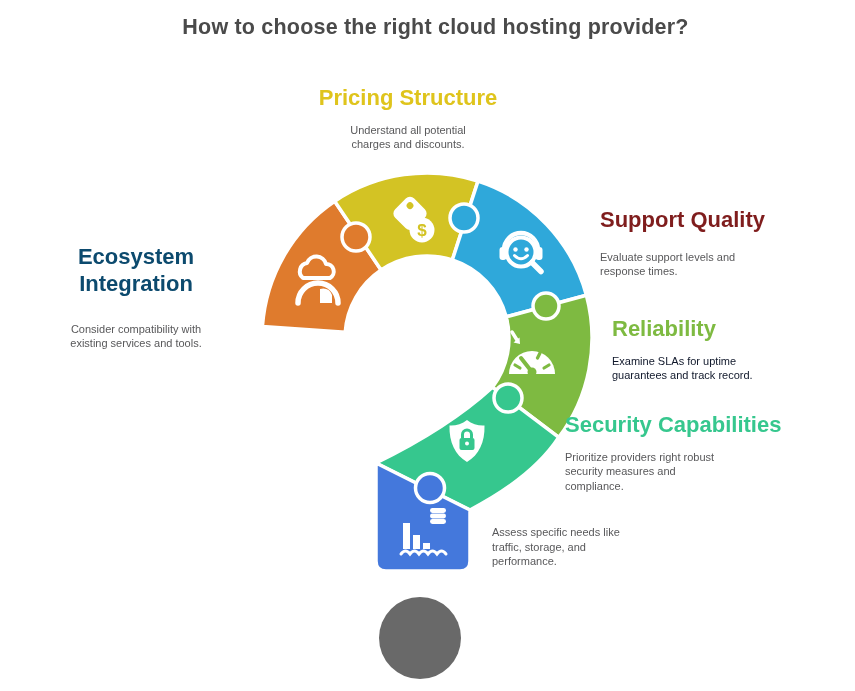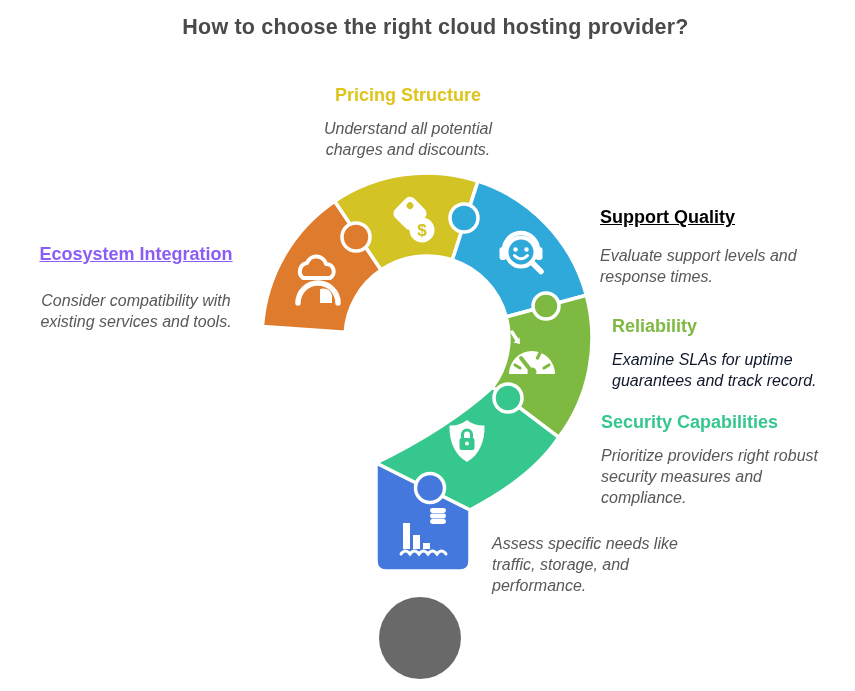--- a/index.html
+++ b/index.html
@@ -6,29 +6,29 @@
   body{
     width:855px;height:691px;position:relative;overflow:hidden;
     background:#ffffff;font-family:"Liberation Sans",sans-serif;
   }
   #stage{position:absolute;left:0;top:0;width:855px;height:691px;}
   #title{
     position:absolute;top:15px;left:8px;width:855px;text-align:center;
     font-size:21.5px;font-weight:bold;letter-spacing:.2px;
   }
   .label-block{position:absolute;}
-  .heading{font-size:18px;font-weight:bold;line-height:1.22;white-space:pre-line;}
-  .desc{font-size:16px;line-height:1.32;margin-top:11px;white-space:pre-line;font-style:italic;}
+  .heading{font-size:22px;font-weight:bold;line-height:1.22;white-space:pre-line;}
+  .desc{font-size:11px;line-height:1.32;margin-top:11px;white-space:pre-line;}
   .center{text-align:center;}
   #block-pricing{left:318px;top:85px;width:180px;}
   #block-support{left:600px;top:207px;width:222px;}
   #block-reliability{left:612px;top:316px;width:238px;}
-  #block-security{left:565px;top:412px;width:248px;margin-left:36px;}
+  #block-security{left:565px;top:412px;width:248px;}
   #block-business{left:492px;top:507px;width:205px;}
-  #block-business .desc{margin-top:26px;}
+  #block-business .desc{margin-top:18px;}
   #block-ecosystem{left:28px;top:244px;width:216px;}
   svg{display:block;}
 </style>
 </head>
 <body>
 
 <div id="title" style="color: rgb(74, 74, 74);">How to choose the right cloud hosting provider?</div>
 
 <svg id="stage" viewBox="0 0 855 691" xmlns="http://www.w3.org/2000/svg">
 
@@ -108,21 +108,21 @@
   <circle cx="420" cy="638" r="41" fill="#696969"></circle>
 </svg>
 
 <div class="label-block center" id="block-pricing">
   <div class="heading" style="color: rgb(223, 196, 28);">Pricing Structure</div>
   <div class="desc" style="color: rgb(88, 88, 90);">Understand all potential
 charges and discounts.</div>
 </div>
 
 <div class="label-block" id="block-support">
-  <div class="heading" style="color: #000000; text-decoration: underline;">Support Quality</div>
+  <div class="heading" style="color: #7f1d1d;">Support Quality</div>
   <div class="desc" style="color: rgb(88, 88, 90); margin-top: 16px;">Evaluate support levels and
 response times.</div>
 </div>
 
 <div class="label-block" id="block-reliability">
   <div class="heading" style="color: rgb(126, 186, 65);">Reliability</div>
   <div class="desc" style="color: #0f172a;">Examine SLAs for uptime
 guarantees and track record.</div>
 </div>
 
@@ -133,16 +133,16 @@
 compliance.</div>
 </div>
 
 <div class="label-block" id="block-business">
   <div class="desc" style="color: rgb(88, 88, 90);">Assess specific needs like
 traffic, storage, and
 performance.</div>
 </div>
 
 <div class="label-block center" id="block-ecosystem">
-  <div class="heading" style="color: #8b5cf6; text-decoration: underline;">Ecosystem Integration</div>
+  <div class="heading" style="color: #0c4a6e;">Ecosystem Integration</div>
   <div class="desc" style="color: rgb(88, 88, 90); margin-top: 24px;">Consider compatibility with
 existing services and tools.</div>
 </div>
 
 </body></html>

